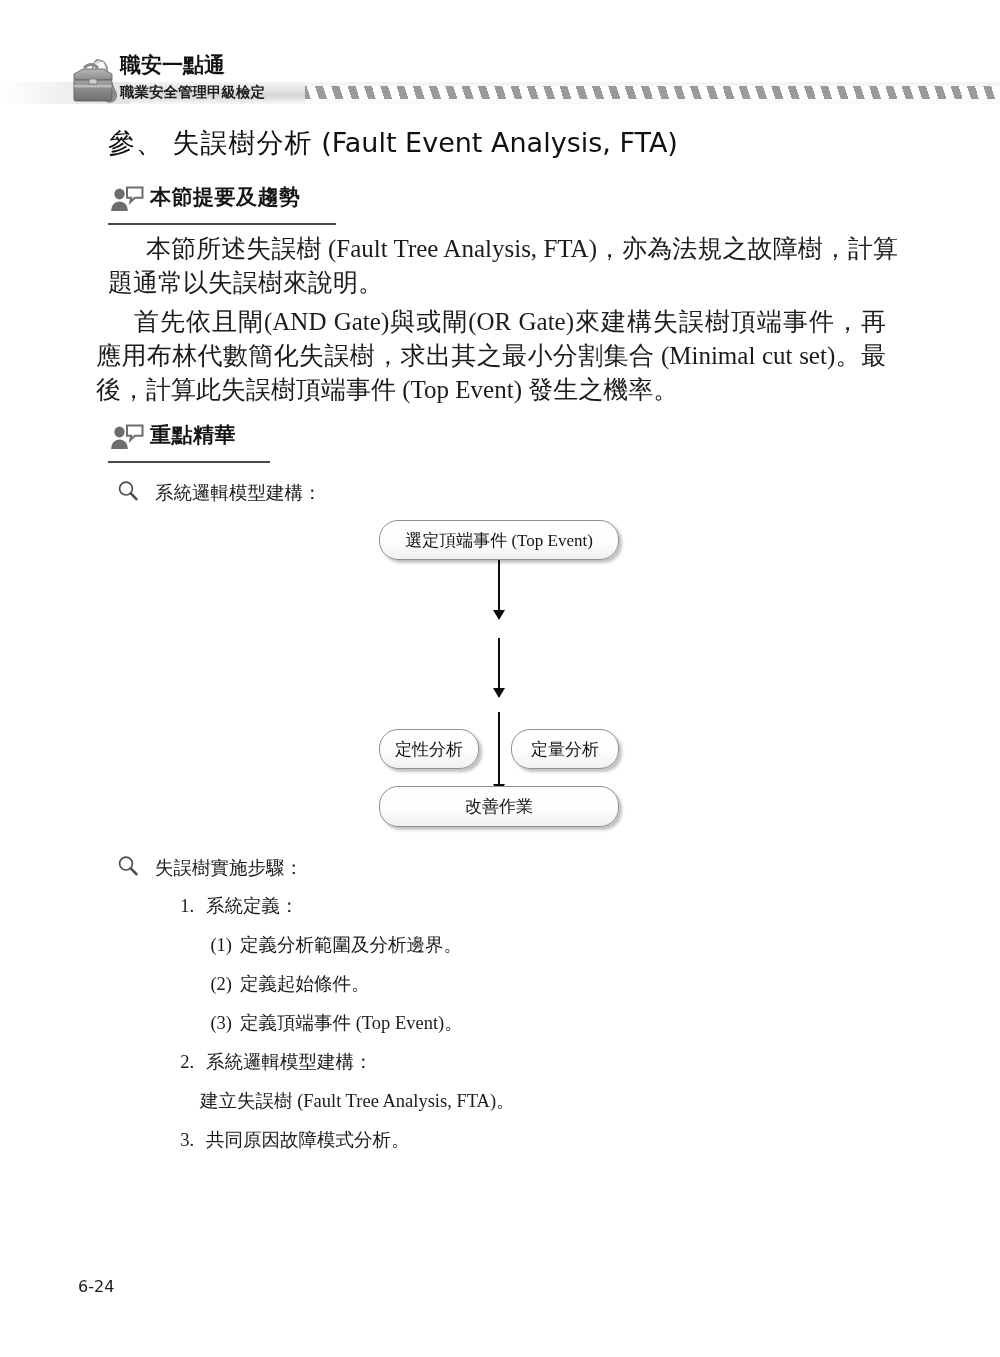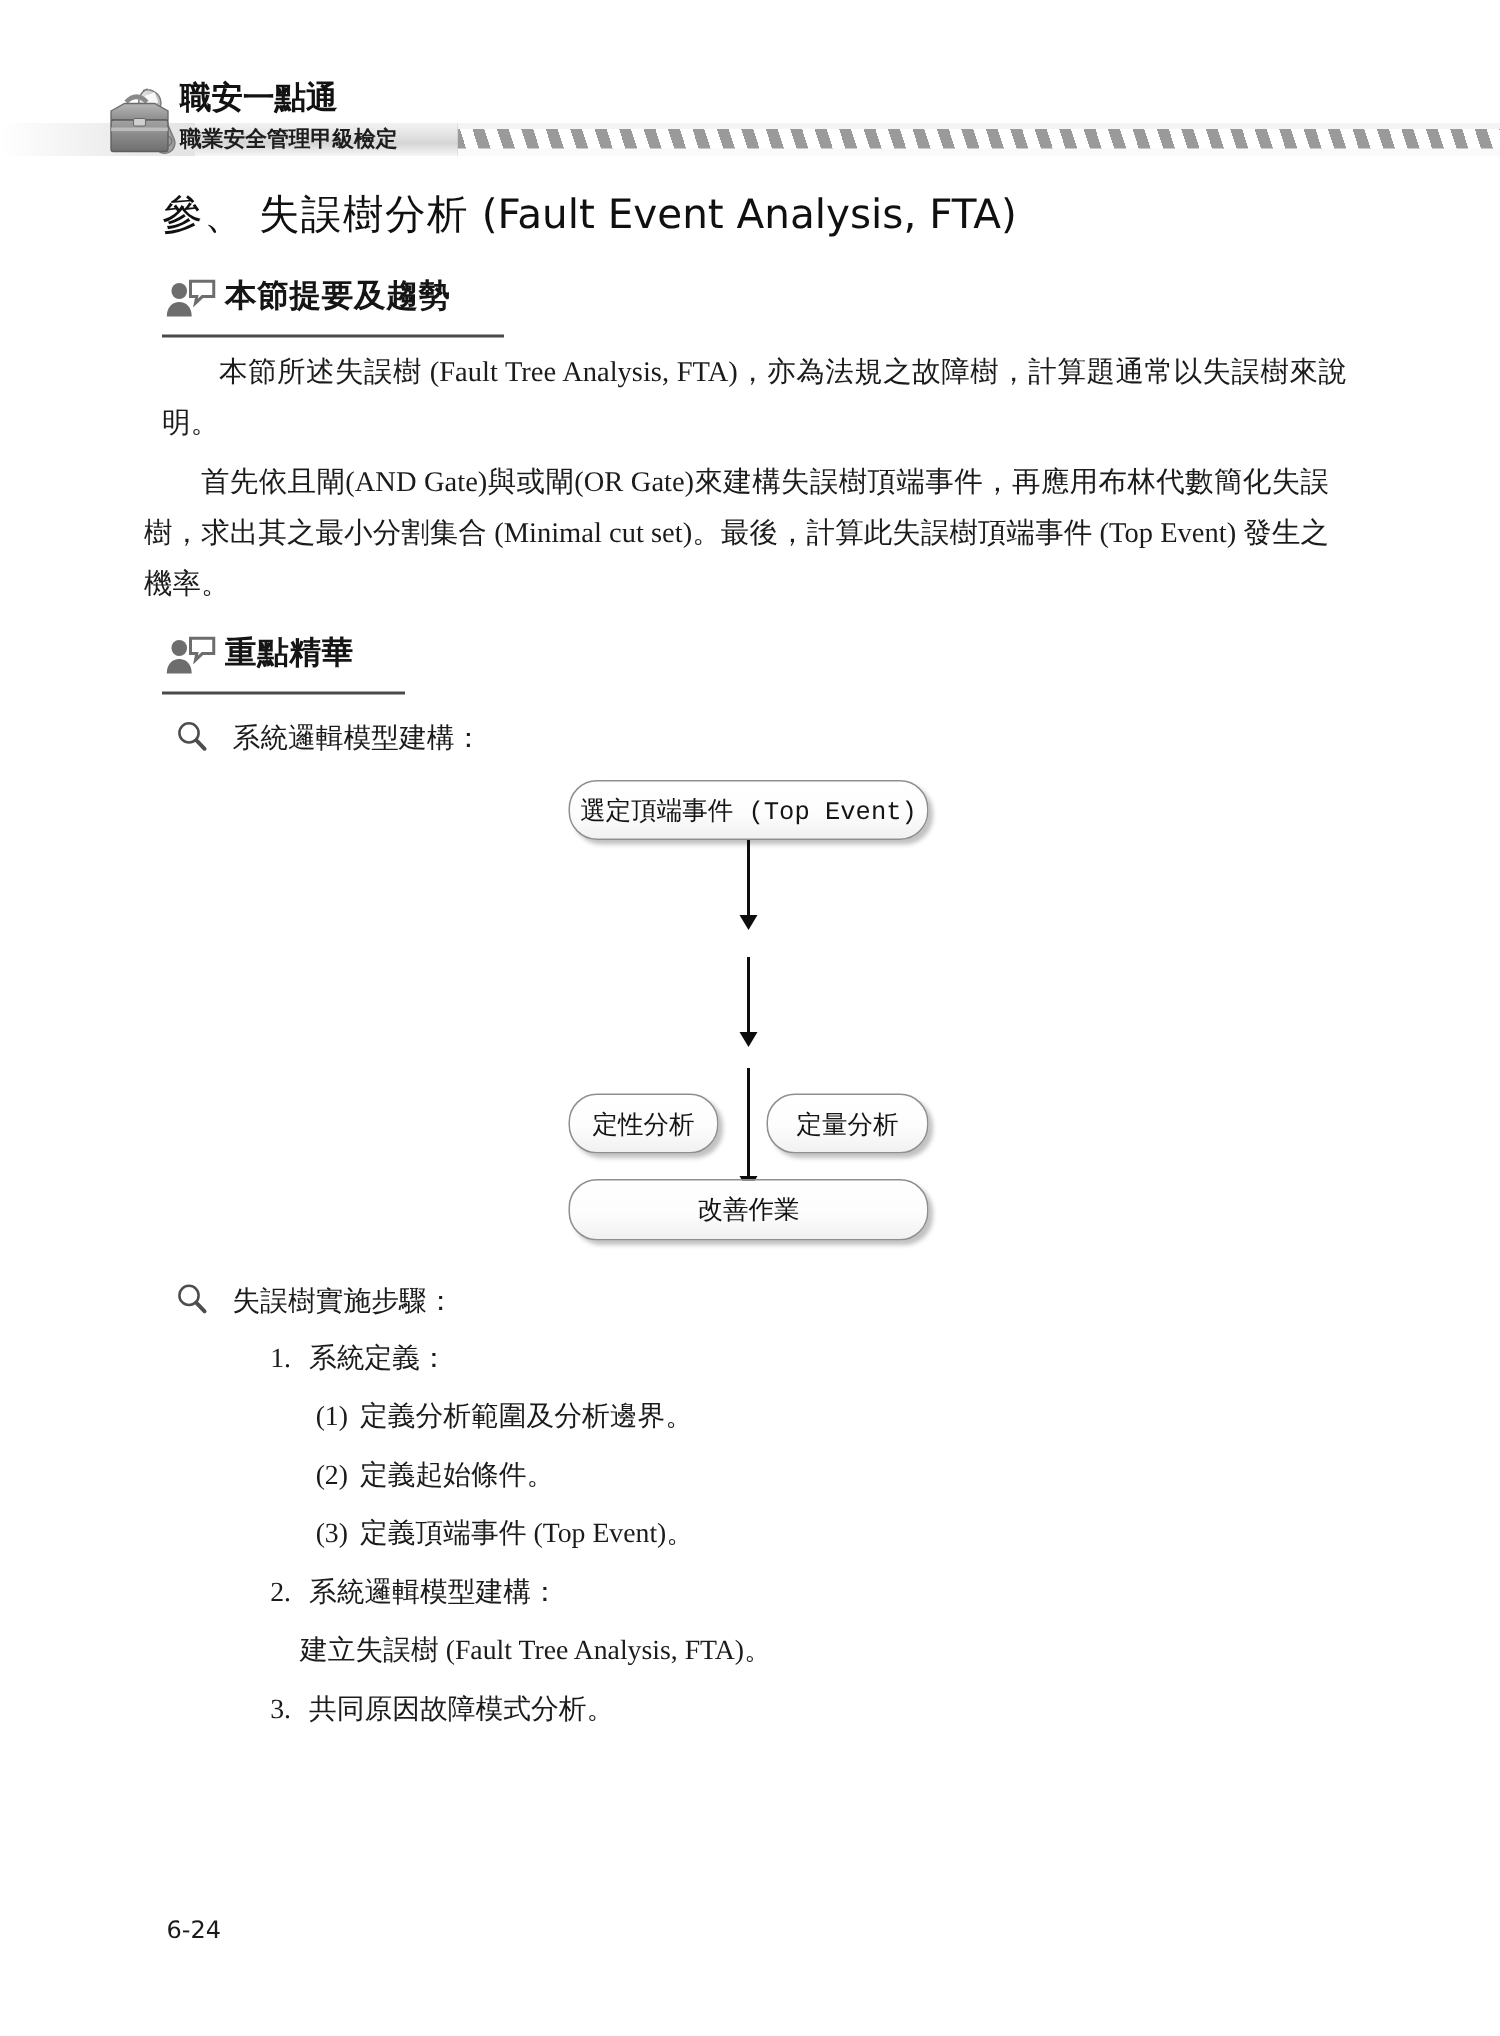--- a/index.html
+++ b/index.html
@@ -150,21 +150,21 @@
   .section-head .sh-rule {
     position: absolute;
     left: 0px;
     bottom: -4px;
     height: 2px;
     background: #4a4a4a;
   }
 
   .para {
     position: absolute;
-    font-size: 19px;
+    font-size: 25px;
     line-height: 34px;
     color: #1b1b1b;
     text-align: justify;
   }
 
   .bullet-line {
     position: absolute;
     font-size: 18.5px;
     line-height: 30px;
     color: #1b1b1b;
@@ -198,21 +198,21 @@
     top: 520px;
     width: 256px;
     height: 310px;
   }
   .fc-box {
     position: absolute;
     border: 1px solid #8f8f8f;
     border-radius: 19px;
     background: linear-gradient(to bottom, #ffffff 0%, #fdfdfd 55%, #f1f1f1 100%);
     box-shadow: 3px 3px 3px rgba(120,120,120,0.45);
-    font-family: Liberation Mono, monospace;
+    font-family: Liberation Serif, serif;
     font-size: 17px;
     color: #141414;
     display: flex;
     align-items: center;
     justify-content: center;
     white-space: nowrap;
     box-sizing: border-box;
   }
   .fc-arrow {
     position: absolute;
@@ -229,21 +229,20 @@
     border-top: 10px solid #0d0d0d;
   }
 
   .page-number {
     position: absolute;
     left: 78px;
     top: 1277px;
     font-family: "DejaVu Sans", sans-serif;
     font-size: 16px;
     color: #1b1b1b;
-    margin-left: 33px;
   }
 </style>
 </head>
 <body>
 
 <div id="page-header">
 
   <div class="header-band"></div>
   <div class="header-band-fade"></div>
 

